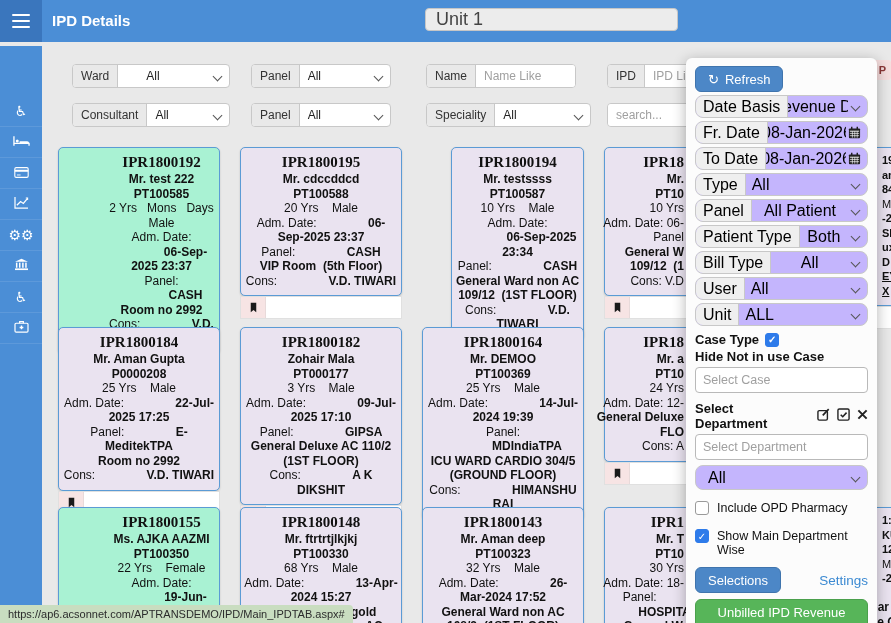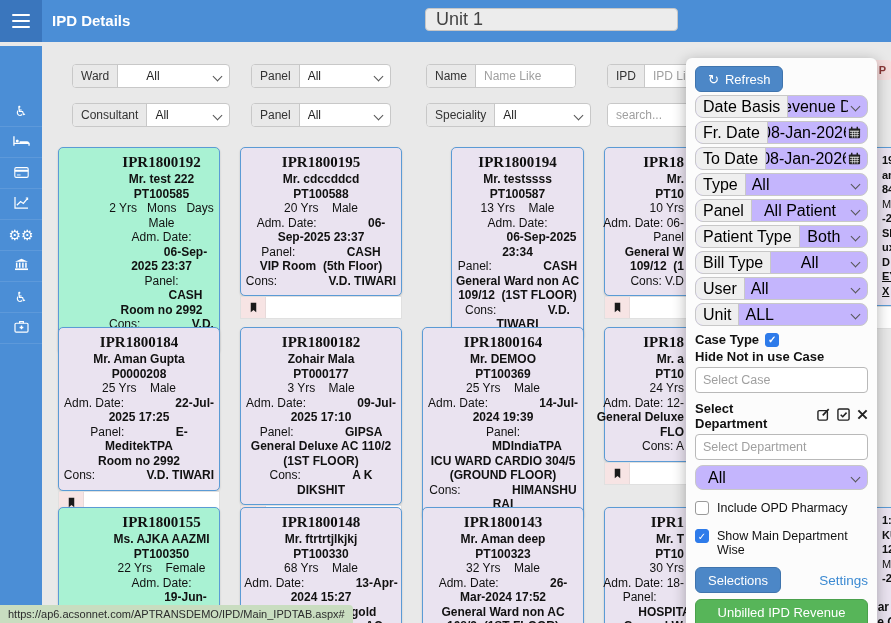--- a/index.html
+++ b/index.html
@@ -210,21 +210,21 @@
               <path d="M4 1h8v14l-4-3.4L4 15z" fill="#1a1a1a"></path>
             </svg>
           </span>
         </div>
       </div>
       <div class="card lav" style="left: 422px; top: 147px; padding-left: 29px;">
         <div class="card-body">
           <div class="line id">IPR1800194</div>
           <div class="line b">Mr. testssss</div>
           <div class="line b">PT100587</div>
-          <div class="line">13 Yrs    Male</div>
+          <div class="line">10 Yrs    Male</div>
           <div class="line"><span>Adm. Date: </span><span class="pv">06-Sep-2025 23:34</span></div>
           <div class="line"><span>Panel: </span><span class="pv">CASH</span></div>
           <div class="line b">General Ward non AC 109/12  (1ST FLOOR)</div>
           <div class="line"><span>Cons: </span><span class="pv">V.D. TIWARI</span></div>
         </div>
         <div class="card-foot">
           <span class="ftile ft-bookmark">
             <svg width="11" height="13" viewBox="0 0 16 16">
               <path d="M4 1h8v14l-4-3.4L4 15z" fill="#1a1a1a"></path>
             </svg>

